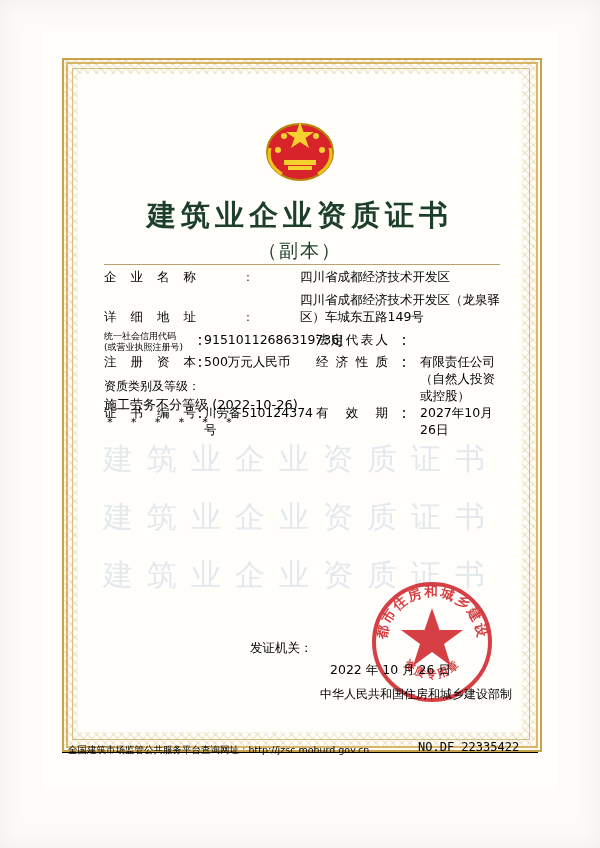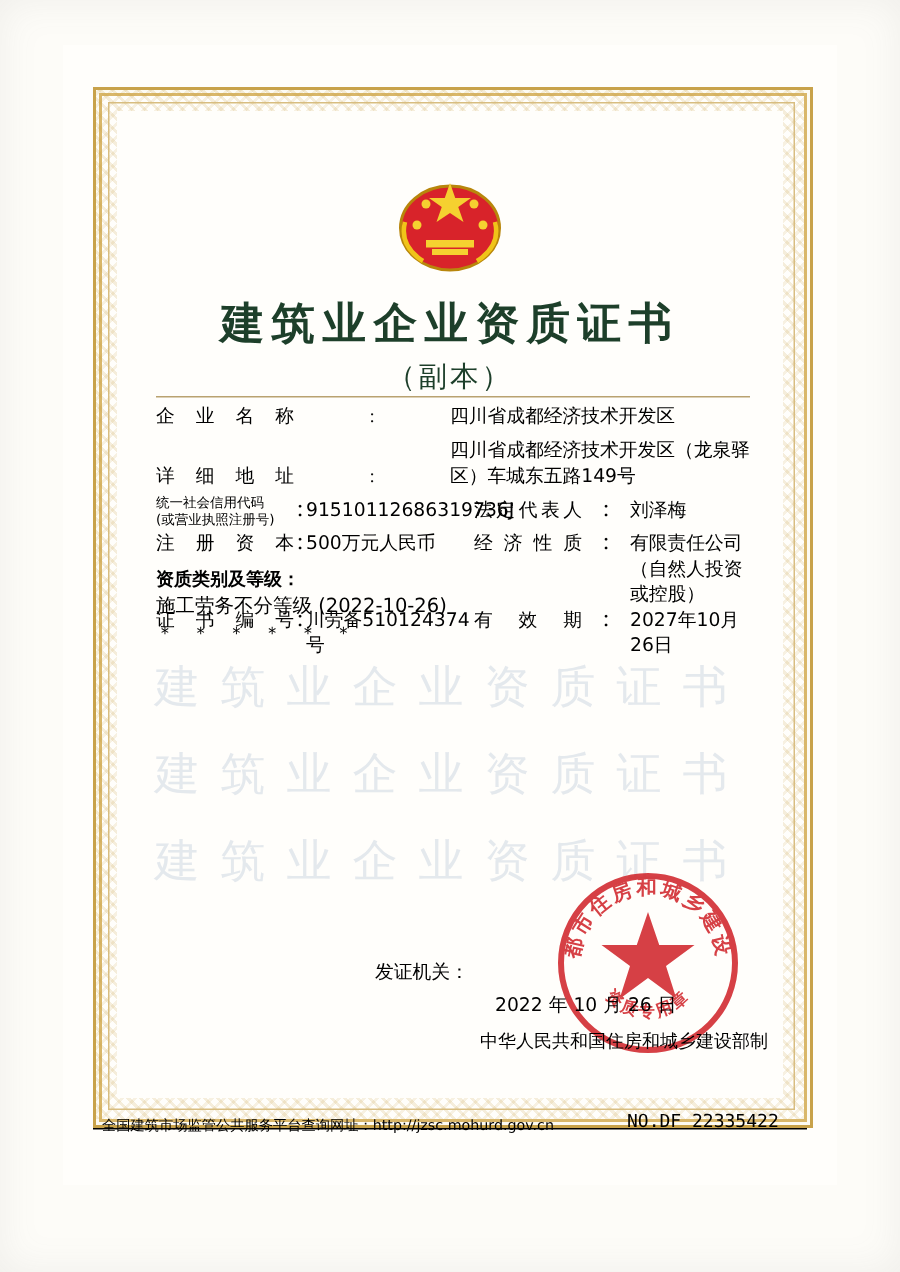--- a/index.html
+++ b/index.html
@@ -146,21 +146,21 @@
   }
   .qual{
     position:absolute;
     left:104px;top:378px;
     width:400px;
     font-family:"DejaVu Sans", sans-serif;
     font-size:12px;
     line-height:17px;
     color:#000;
   }
-  .qual .q-label{font-size:12px;font-weight:bold;}
+  .qual .q-label{font-size:12px;}
   .qual .q-item{font-size:13px;margin-top:1px;}
   .qual .q-stars{letter-spacing:4px;font-size:12px;margin-top:1px;}
   
   .seal{
     position:absolute;
     left:368px;top:578px;
     width:128px;height:128px;
   }
   .issuer{
     position:absolute;
@@ -266,21 +266,20 @@
         <div class="lbl small">
           <div>统一社会信用代码</div>
           <div>(或营业执照注册号)</div>
         </div>
         <div class="colon">:</div>
         <div class="val">91510112686319736J</div>
       </div>
       <div class="cell-r">
         <div class="lbl-r">法定代表人</div>
         <div class="colon">:</div>
-        <div class="val">刘泽梅</div>
       </div>
     </div>
 
     <div class="two-col">
       <div class="cell-l">
         <div class="lbl">注 册 资 本</div>
         <div class="colon">:</div>
         <div class="val">500万元人民币</div>
       </div>
       <div class="cell-r">

